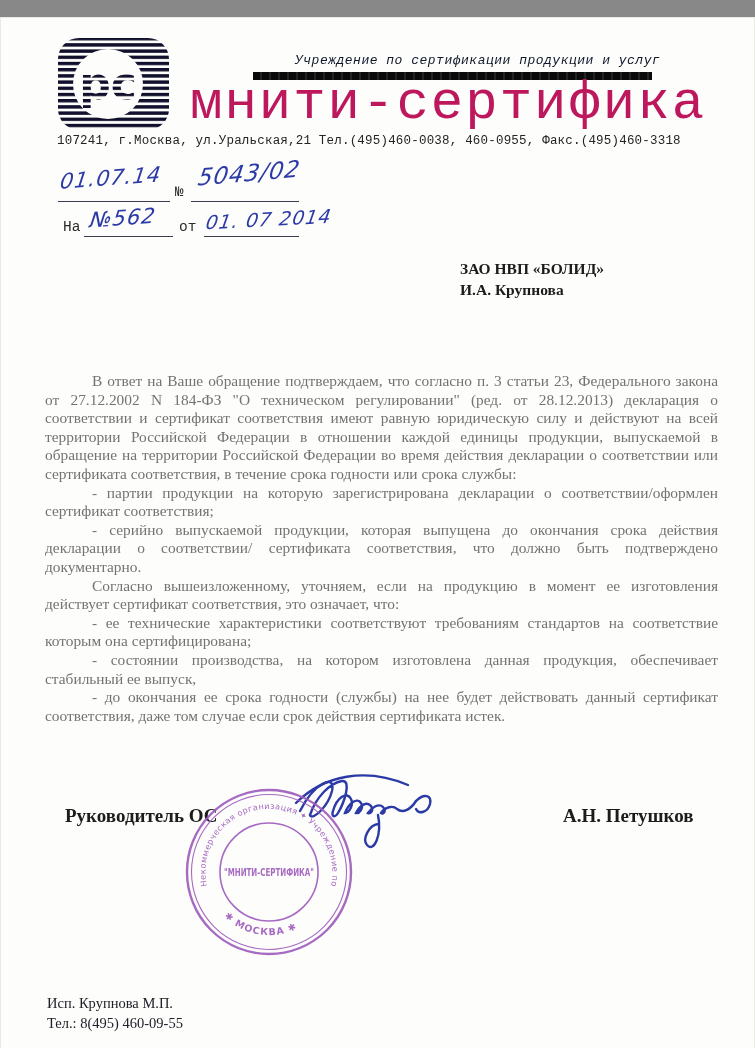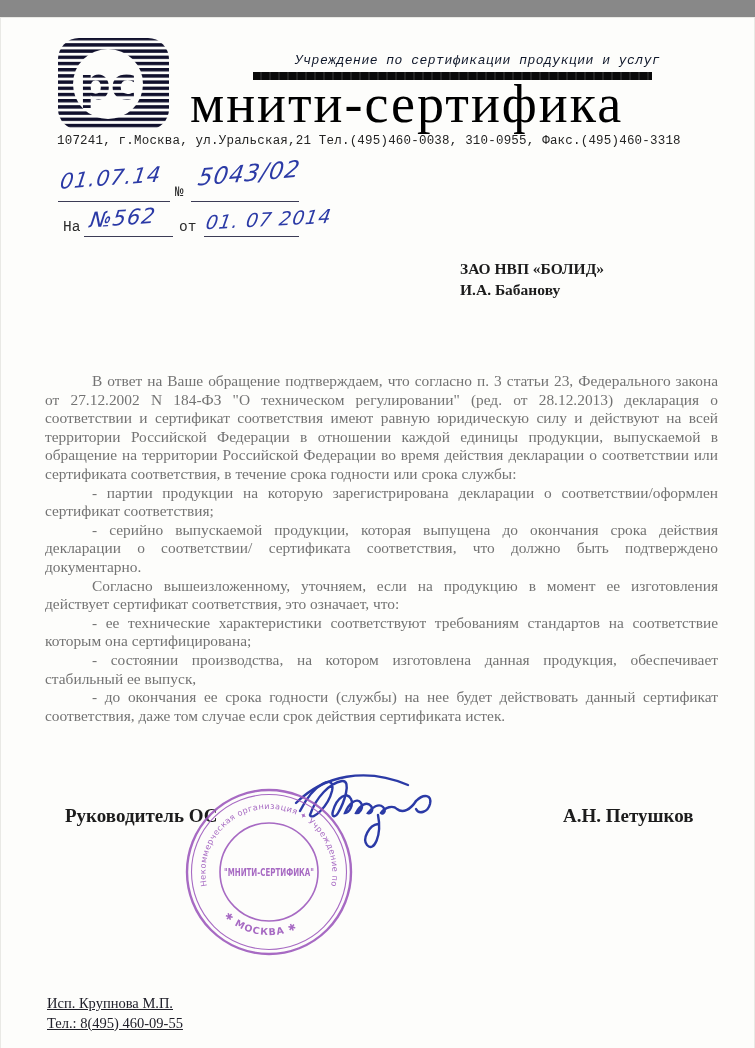--- a/index.html
+++ b/index.html
@@ -14,22 +14,22 @@
   .logo { position:absolute; left:57px; top:20px; }
   .tagline {
     position:absolute; left:295px; top:36px; width:340px;
     font-family:"Liberation Mono", monospace; font-style:italic;
     font-size:13px; letter-spacing:.5px; color:#0f172a; white-space:nowrap;
   }
   .black-bar { position:absolute; left:253px; top:55px; width:399px; height:8px;
     background:repeating-linear-gradient(90deg,#0a0a0a 0 7px,#232323 7px 9px); }
   .org-name {
     position:absolute; left:190px; top:56px;
-    font-family:Liberation Serif, serif; font-weight:400;
-    font-size:54px; letter-spacing:2px; color:#000000; white-space:nowrap;
+    font-family:Liberation Mono, monospace; font-weight:400;
+    font-size:54px; letter-spacing:2px; color:#be185d; white-space:nowrap;
   }
   .address {
     position:absolute; left:57px; top:117px;
     font-family:"Liberation Mono", monospace; font-size:12.5px;
     letter-spacing:.2px; color:#242424; white-space:nowrap;
   }
   
   .mono-label { position:absolute; font-family:"Liberation Mono", monospace;
     font-size:14.5px; color:#2b2b2b; }
   .uline { position:absolute; height:0; border-bottom:1.6px solid #3c3c55; }
@@ -55,21 +55,21 @@
   
   .sig-label { position:absolute; font-weight:bold; font-size:19px; white-space:nowrap; }
   .sig-pos  { left:65px;  top:788px; }
   .sig-name { left:563px; top:788px; }
   .sig-svg  { position:absolute; left:292px; top:750px; }
   
   .stamp { position:absolute; left:182px; top:768px; opacity:.9; }
   
   .footer {
     position:absolute; left:47px; top:977px;
-    font-size:14.5px; line-height:19.5px; color:#20202a;text-decoration:underline;
+    font-size:14.5px; line-height:19.5px; color:#20202a;
   }
 </style>
 </head>
 <body>
 
 <div class="page">
 
   <svg class="logo" width="113" height="94" viewBox="0 0 113 94">
     <defs>
       <pattern id="stripes" width="6" height="6.2" patternUnits="userSpaceOnUse">
@@ -81,40 +81,40 @@
     <circle cx="51" cy="47" r="35" fill="#fdfdfb"></circle>
     <text x="51" y="62" text-anchor="middle" font-family="DejaVu Sans, sans-serif" font-weight="bold" font-size="44" fill="url(#stripes)">рс</text>
   </svg>
 
   <div class="tagline">Учреждение по сертификации продукции и услуг</div>
 
   <div class="black-bar"></div>
 
   <div class="org-name">мнити-сертифика</div>
 
-  <div class="address">107241, г.Москва, ул.Уральская,21   Тел.(495)460-0038, 310-0955, Факс.(495)460-3318</div>
+  <div class="address">107241, г.Москва, ул.Уральская,21   Тел.(495)460-0038, 460-0955, Факс.(495)460-3318</div>
 
   <div>
     <span class="hw hw-date">01.07.14</span>
     <span class="uline" style="left:58px; top:184px; width:112px;"></span>
     <span class="mono-label" style="left:175px; top:167px;">№</span>
     <span class="hw hw-outnum">5043/02</span>
     <span class="uline" style="left:191px; top:184px; width:108px;"></span>
 
     <span class="mono-label" style="left:63px; top:202px;">На</span>
     <span class="uline" style="left:84px; top:219px; width:89px;"></span>
     <span class="hw hw-innum">№562</span>
     <span class="mono-label" style="left:179px; top:202px;">от</span>
     <span class="uline" style="left:204px; top:219px; width:95px;"></span>
     <span class="hw hw-indate">01. 07 2014</span>
   </div>
 
   <div class="recipient">
     <div>ЗАО НВП «БОЛИД»</div>
-    <div>И.А. Бабанову</div>
+    <div>И.А. Крупнова</div>
   </div>
 
   <div class="body-text">
     <p>В ответ на Ваше обращение подтверждаем, что согласно п. 3 статьи 23, Федерального закона от 27.12.2002 N 184-ФЗ "О техническом регулировании" (ред. от 28.12.2013) декларация о соответствии и сертификат соответствия имеют равную юридическую силу и действуют на всей территории Российской Федерации в отношении каждой единицы продукции, выпускаемой в обращение на территории Российской Федерации во время действия декларации о соответствии или сертификата соответствия, в течение срока годности или срока службы:</p>
     <p>- партии продукции на которую зарегистрирована декларации о соответствии/оформлен сертификат соответствия;</p>
     <p>- серийно выпускаемой продукции, которая выпущена до окончания срока действия декларации о соответствии/ сертификата соответствия, что должно быть подтверждено документарно.</p>
     <p>Согласно вышеизложенному, уточняем, если на продукцию в момент ее изготовления действует сертификат соответствия, это означает, что:</p>
     <p>- ее технические характеристики соответствуют требованиям стандартов на соответствие которым она сертифицирована;</p>
     <p>- состоянии производства, на котором изготовлена данная продукция, обеспечивает стабильный ее выпуск,</p>
     <p>- до окончания ее срока годности (службы) на нее будет действовать данный сертификат соответствия, даже  том случае если срок действия сертификата истек.</p>

